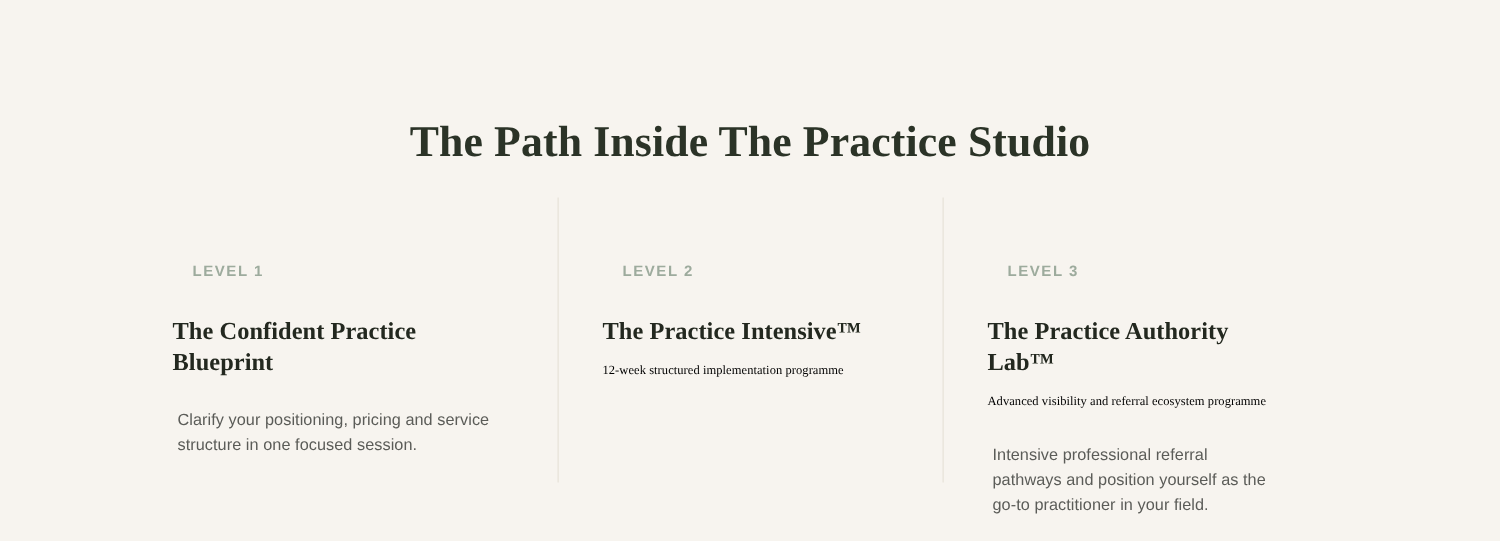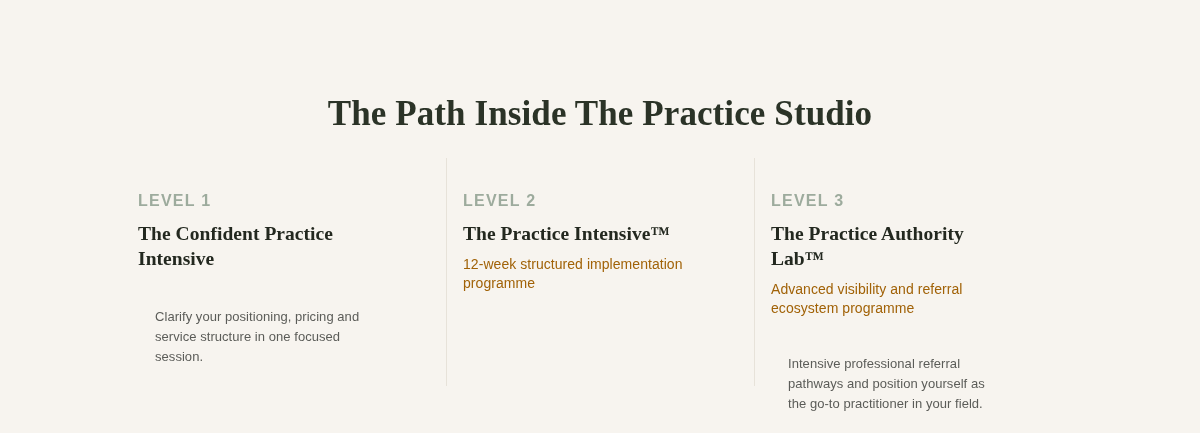--- a/index.html
+++ b/index.html
@@ -48,28 +48,28 @@
   }
   .level-col {
     position: relative;
     box-sizing: border-box;
     flex: 0 0 308px;
     width: 308px;
     padding-right: 44px;
   }
   .level-col.divided {
     border-left: 1px solid #e7e2d9;
-    padding-left: 16px;
+    padding-left: 35px;
   }
 
   .level-tag {
-    margin: 0;
+    margin: 16px;
     padding-top: 36px;
     font-family: "Liberation Sans", sans-serif;
-    font-size: 16px;
+    font-size: 12px;
     font-weight: bold;
     letter-spacing: 1.25px;
     color: #9dab9d;
     text-transform: uppercase;
     line-height: 14px;
   }
 
   .level-heading {
     margin: 0;
     padding-top: 13px;
@@ -77,49 +77,49 @@
     font-weight: bold;
     font-size: 19.5px;
     line-height: 25px;
     color: #23281f;
     letter-spacing: 0.05px;
   }
 
   .level-subtitle {
     margin: 0;
     padding-top: 9px;
-    font-family: Liberation Sans, sans-serif;
-    font-size: 14px;
+    font-family: Liberation Serif, serif;
+    font-size: 10px;
     line-height: 19px;
-    color: #a16207;
+    color: #000000;
     letter-spacing: 0.05px;
   }
 
   .level-body {
-    margin: 17px;
+    margin: 4px;
     padding-top: 19px;
     font-family: "Liberation Sans", sans-serif;
     font-size: 13px;
     line-height: 20px;
     color: #5b5c58;
     letter-spacing: 0.05px;
   }
 </style>
 </head>
 <body>
 
 <div class="page">
 
   <h1 class="section-title">The Path Inside The Practice Studio</h1>
 
   <div class="levels">
 
     <div class="level-col">
       <div class="level-tag">LEVEL 1</div>
-      <div class="level-heading">The Confident Practice Intensive</div>
+      <div class="level-heading">The Confident Practice Blueprint</div>
       <div class="level-body">Clarify your positioning, pricing and service structure in one focused session.</div>
     </div>
 
     <div class="level-col divided">
       <div class="level-tag">LEVEL 2</div>
       <div class="level-heading">The Practice Intensive™</div>
       <div class="level-subtitle">12-week structured implementation programme</div>
     </div>
 
     <div class="level-col divided">

